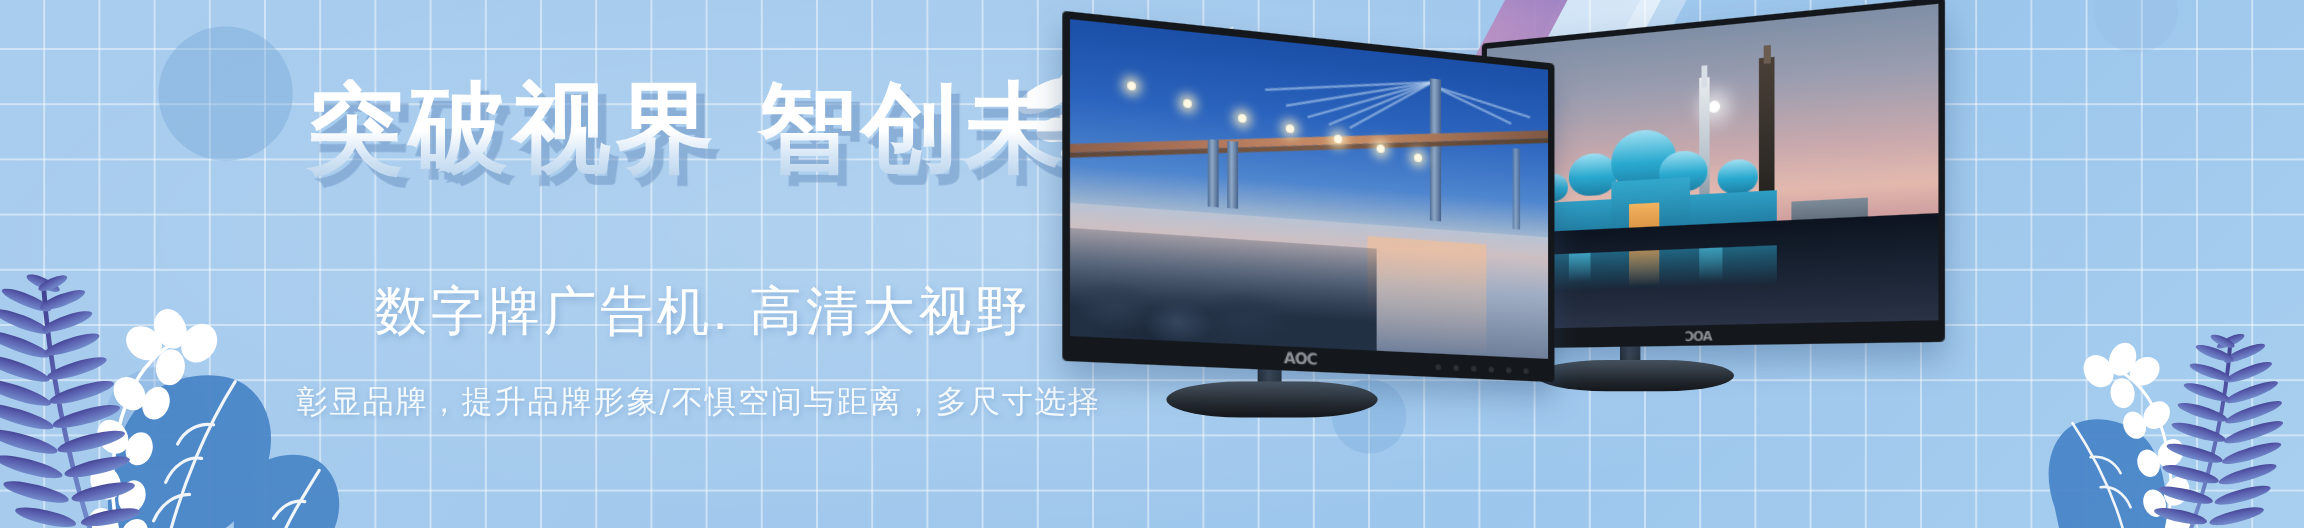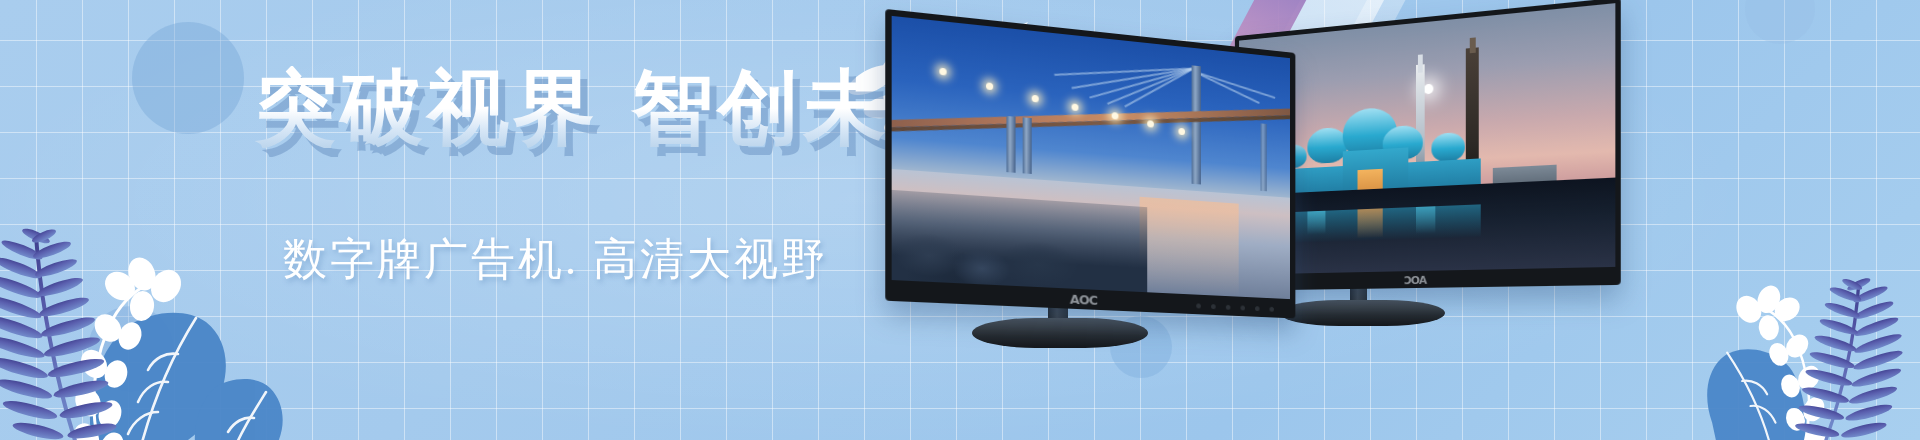--- a/index.html
+++ b/index.html
@@ -60,22 +60,22 @@
     font-weight:700;font-size:82px;line-height:1;
     letter-spacing:4px;
     color:#ffffff;
     background:linear-gradient(180deg,#ffffff 0%,#ffffff 52%,#d6e6f6 78%,#bcd5ec 100%);
     -webkit-background-clip:text;background-clip:text;
     -webkit-text-fill-color:transparent;
     filter:drop-shadow(7px 9px 0 rgba(110,150,196,.55));
     white-space:nowrap;
   }
   .subhead{
-    position:absolute;left:283px;top:238px;
-    font-family:Liberation Serif, serif;
+    position:absolute;left:312px;top:238px;
+    font-family:Liberation Sans, sans-serif;
     font-weight:400;font-size:44px;line-height:1;
     letter-spacing:3px;color:#ffffff;white-space:nowrap;
     text-shadow:2px 3px 5px rgba(95,140,190,.45);
   }
   .tagline{
     position:absolute;left:247px;top:322px;
     font-family:"DejaVu Serif", serif;
     font-weight:400;font-size:26px;line-height:1;
     letter-spacing:1.5px;color:#f5fafe;white-space:nowrap;
     text-shadow:1px 2px 4px rgba(95,140,190,.40);
@@ -316,20 +316,21 @@
         <ellipse cx="108" cy="281" rx="27" ry="6" transform="rotate(-12 108 281)"></ellipse>
         <ellipse cx="58" cy="106" rx="15" ry="4.4" transform="rotate(24 58 106)"></ellipse>
         <ellipse cx="66" cy="106" rx="13" ry="4.2" transform="rotate(-24 66 106)"></ellipse>
       </g>
     </g>
   </svg>
 
   <div class="copy">
     <div class="headline">突破视界 智创未来</div>
     <div class="subhead">数字牌广告机. 高清大视野</div>
+    <div class="tagline">彰显品牌，提升品牌形象/不惧空间与距离，多尺寸选择</div>
   </div>
 
   <div class="monitors">
 
     <div class="mon">
       <div class="neck" style="left:470px;top:256px;width:17px;height:62px;"></div>
       <div class="base" style="left:400px;top:300px;width:165px;height:26px;"></div>
 
       <div class="bezel" style="left:336px;top:18px;width:390px;height:248px;
                   transform:perspective(900px) rotateY(-16deg) skewY(-3.2deg);padding:5px 5px 17px 5px;">

